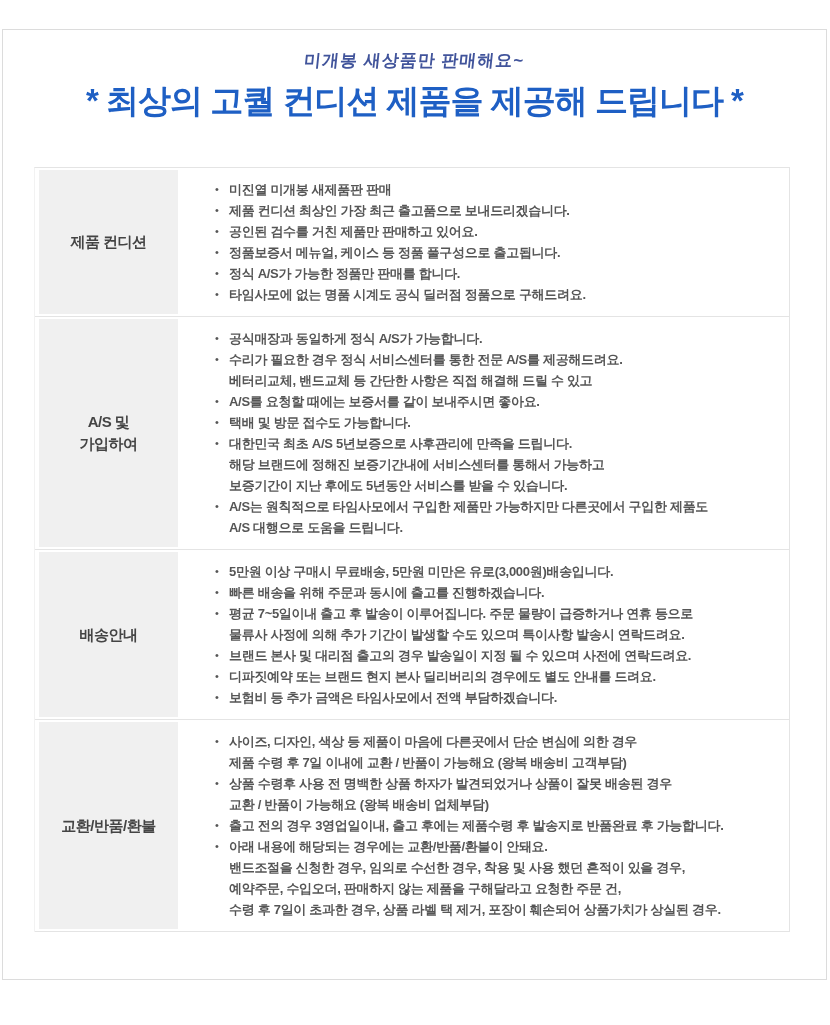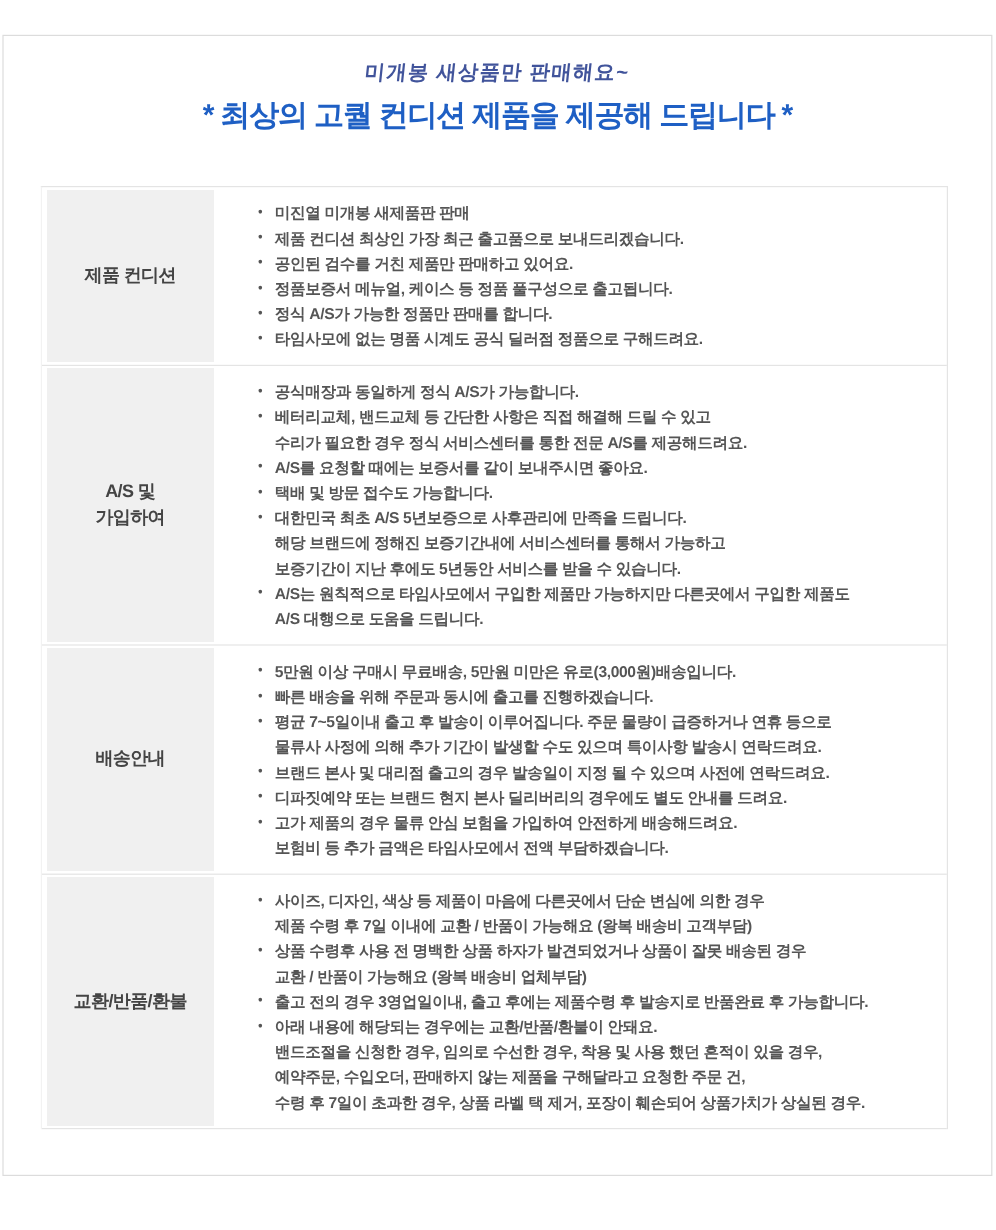--- a/index.html
+++ b/index.html
@@ -31,21 +31,21 @@
   .tagline {
     font-size: 17px;
     letter-spacing: 1px;
     font-weight: bold;
     color: #41549b;
     transform: skewX(-6deg);
     display: inline-block;
   }
   .title {
     margin-top: 7px;
-    font-size: 25px;
+    font-size: 33px;
     font-weight: bold;
     letter-spacing: -1px;
     color: #1e5fc4;
   }
   .info-table {
     margin-left: 31px;
     margin-top: 43px;
     width: 756px;
     border-top: 1px solid #e4e4e4;
     border-right: 1px solid #e4e4e4;
@@ -145,22 +145,22 @@
             <span>가입하여</span>
           </div>
           <div class="row-content">
             <ul class="bullet-list">
               <li class="list-item">
                 <span class="bullet-icon">•</span>
                 <span class="item-line">공식매장과 동일하게 정식 A/S가 가능합니다.</span>
               </li>
               <li class="list-item">
                 <span class="bullet-icon">•</span>
+                <span class="item-line">수리가 필요한 경우 정식 서비스센터를 통한 전문 A/S를 제공해드려요.</span>
                 <span class="item-line">베터리교체, 밴드교체 등 간단한 사항은 직접 해결해 드릴 수 있고</span>
-                <span class="item-line">수리가 필요한 경우 정식 서비스센터를 통한 전문 A/S를 제공해드려요.</span>
               </li>
               <li class="list-item">
                 <span class="bullet-icon">•</span>
                 <span class="item-line">A/S를 요청할 때에는 보증서를 같이 보내주시면 좋아요.</span>
               </li>
               <li class="list-item">
                 <span class="bullet-icon">•</span>
                 <span class="item-line">택배 및 방문 접수도 가능합니다.</span>
               </li>
               <li class="list-item">
@@ -199,21 +199,20 @@
               <li class="list-item">
                 <span class="bullet-icon">•</span>
                 <span class="item-line">브랜드 본사 및 대리점 출고의 경우 발송일이 지정 될 수 있으며 사전에 연락드려요.</span>
               </li>
               <li class="list-item">
                 <span class="bullet-icon">•</span>
                 <span class="item-line">디파짓예약 또는 브랜드 현지 본사 딜리버리의 경우에도 별도 안내를 드려요.</span>
               </li>
               <li class="list-item">
                 <span class="bullet-icon">•</span>
-                <span class="item-line">고가 제품의 경우 물류 안심 보험을 가입하여 안전하게 배송해드려요.</span>
                 <span class="item-line">보험비 등 추가 금액은 타임사모에서 전액 부담하겠습니다.</span>
               </li>
             </ul>
           </div>
         </div>
         <div class="info-row">
           <div class="row-label">
             <span>교환/반품/환불</span>
           </div>
           <div class="row-content">

